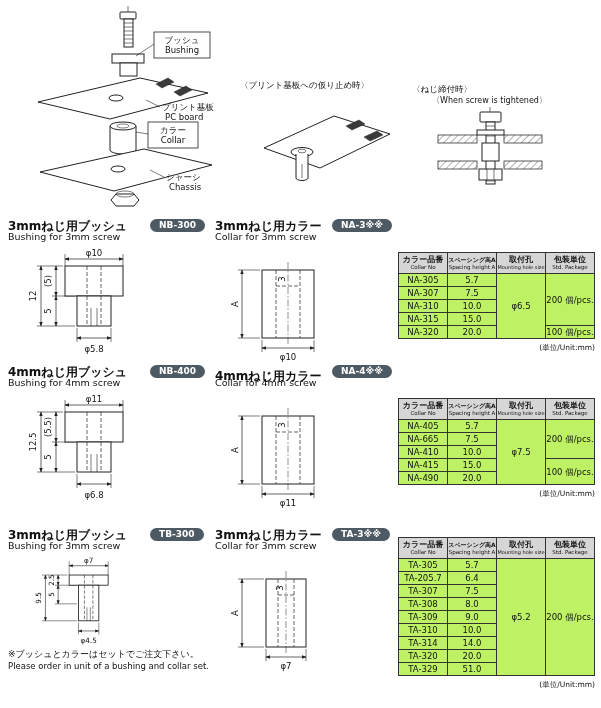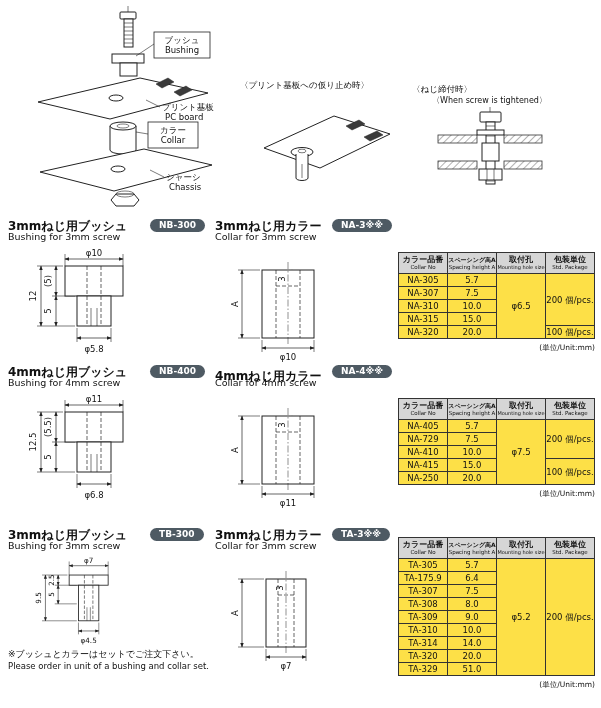--- a/index.html
+++ b/index.html
@@ -5,21 +5,21 @@
   html,body { margin:0; padding:0; background:#fff; }
   body { width:601px; height:708px; font-family:"DejaVu Sans","Liberation Sans",sans-serif; color:#111; }
   .page { position:relative; width:601px; height:708px; overflow:hidden; background:#fff; }
   .abs { position:absolute; }
   .caption-jp { font-size:8.5px; text-align:left; white-space:nowrap; }
   .caption-en { font-size:8px; text-align:center; white-space:nowrap; }
   .sec-title-jp { font-size:12px; font-weight:bold; white-space:nowrap;text-align:center; }
   .sec-title-en { font-size:9.5px; white-space:nowrap; }
   .badge { background:var(--badge-bg,#4e5a63); color:#fff; font-size:9px; font-weight:bold;
            padding:1px 9px 2px; border-radius:8px; line-height:10px; white-space:nowrap; }
-  table.spec { border-collapse:collapse; table-layout:fixed; width:197px; background:#fde047; }
+  table.spec { border-collapse:collapse; table-layout:fixed; width:197px; background:#bef264; }
   .spec th, .spec td { border:1px solid #333; padding:0; text-align:center; overflow:hidden; }
   .spec th { background:var(--table-header-bg,#d6d6d6); padding:2px 0; }
   .th-jp { font-size:8px; font-weight:bold; line-height:9px; white-space:nowrap; }
   .th-en { font-size:5.5px; font-weight:normal; line-height:7px; white-space:nowrap; }
   .spec th:nth-child(2) .th-jp { font-size:6px; }
   .spec th:nth-child(3) .th-en { font-size:5px; }
   .spec td { height:12px; font-size:8.5px; line-height:12px; white-space:nowrap;margin-left:36px; }
   .c-no  { width:50px; }
   .c-sp  { width:42px; }
   .c-hole{ width:40px; font-size:9px; }
@@ -337,34 +337,34 @@
           </tr>
         </thead>
         <tbody>
           <tr>
             <td class="c-no">NA-405</td>
             <td class="c-sp">5.7</td>
             <td class="c-hole" rowspan="5">φ7.5</td>
             <td class="c-pkg" rowspan="3">200 個/pcs.</td>
           </tr>
           <tr>
-            <td class="c-no">NA-729</td>
+            <td class="c-no">NA-665</td>
             <td class="c-sp">7.5</td>
           </tr>
           <tr>
             <td class="c-no">NA-410</td>
             <td class="c-sp">10.0</td>
           </tr>
           <tr>
             <td class="c-no">NA-415</td>
             <td class="c-sp">15.0</td>
             <td class="c-pkg" rowspan="2">100 個/pcs.</td>
           </tr>
           <tr>
-            <td class="c-no">NA-250</td>
+            <td class="c-no">NA-490</td>
             <td class="c-sp">20.0</td>
           </tr>
         </tbody>
       </table>
     <div class="abs unit" style="left:398px;top:125px">(単位/Unit:mm)</div>
   </div>
 
   <div class="abs" style="left:0;top:527px;width:601px;height:170px">
     <div class="abs sec-title-jp" style="left:8px;top:0">3mmねじ用ブッシュ</div>
     <div class="abs sec-title-en" style="left:8px;top:13px">Bushing for 3mm screw</div>
@@ -448,21 +448,21 @@
           </tr>
         </thead>
         <tbody>
           <tr>
             <td class="c-no">TA-305</td>
             <td class="c-sp">5.7</td>
             <td class="c-hole" rowspan="9">φ5.2</td>
             <td class="c-pkg" rowspan="9">200 個/pcs.</td>
           </tr>
           <tr>
-            <td class="c-no">TA-175.9</td>
+            <td class="c-no">TA-205.7</td>
             <td class="c-sp">6.4</td>
           </tr>
           <tr>
             <td class="c-no">TA-307</td>
             <td class="c-sp">7.5</td>
           </tr>
           <tr>
             <td class="c-no">TA-308</td>
             <td class="c-sp">8.0</td>
           </tr>

